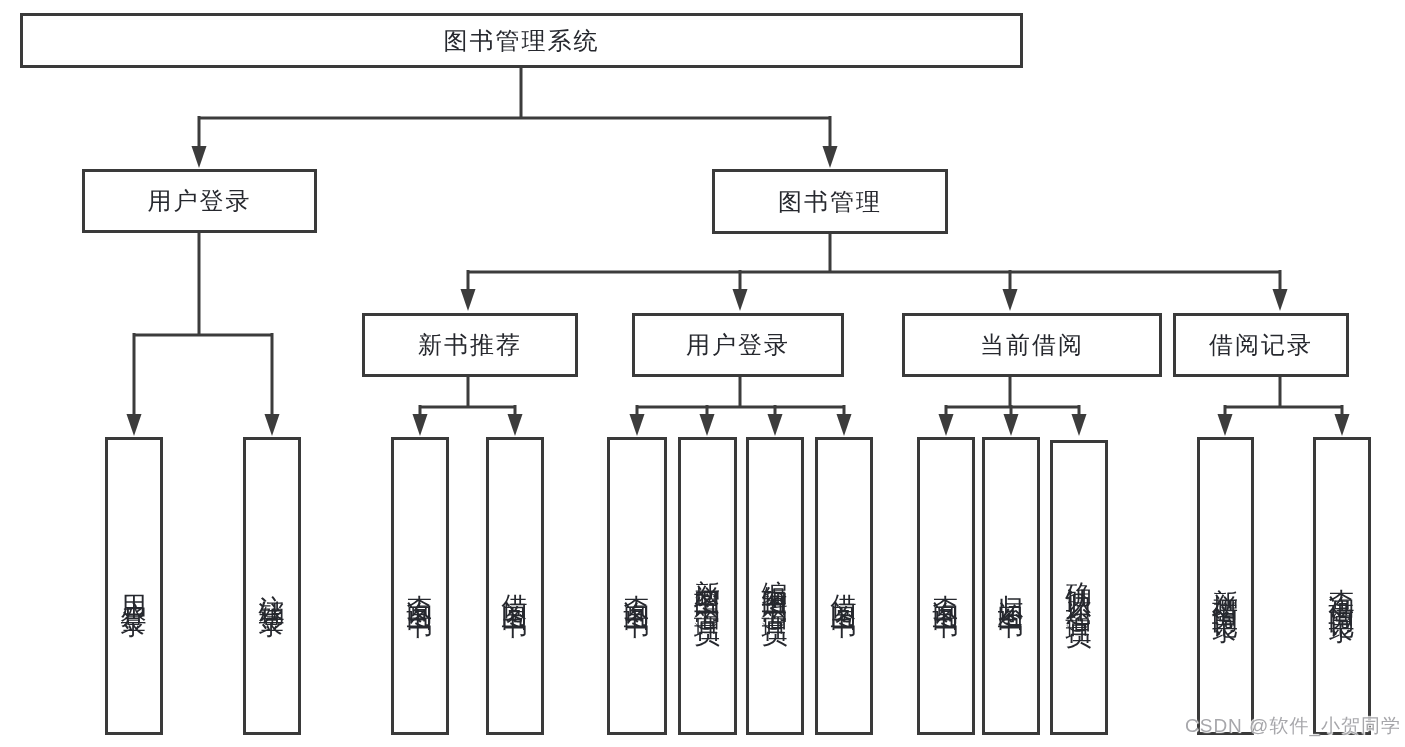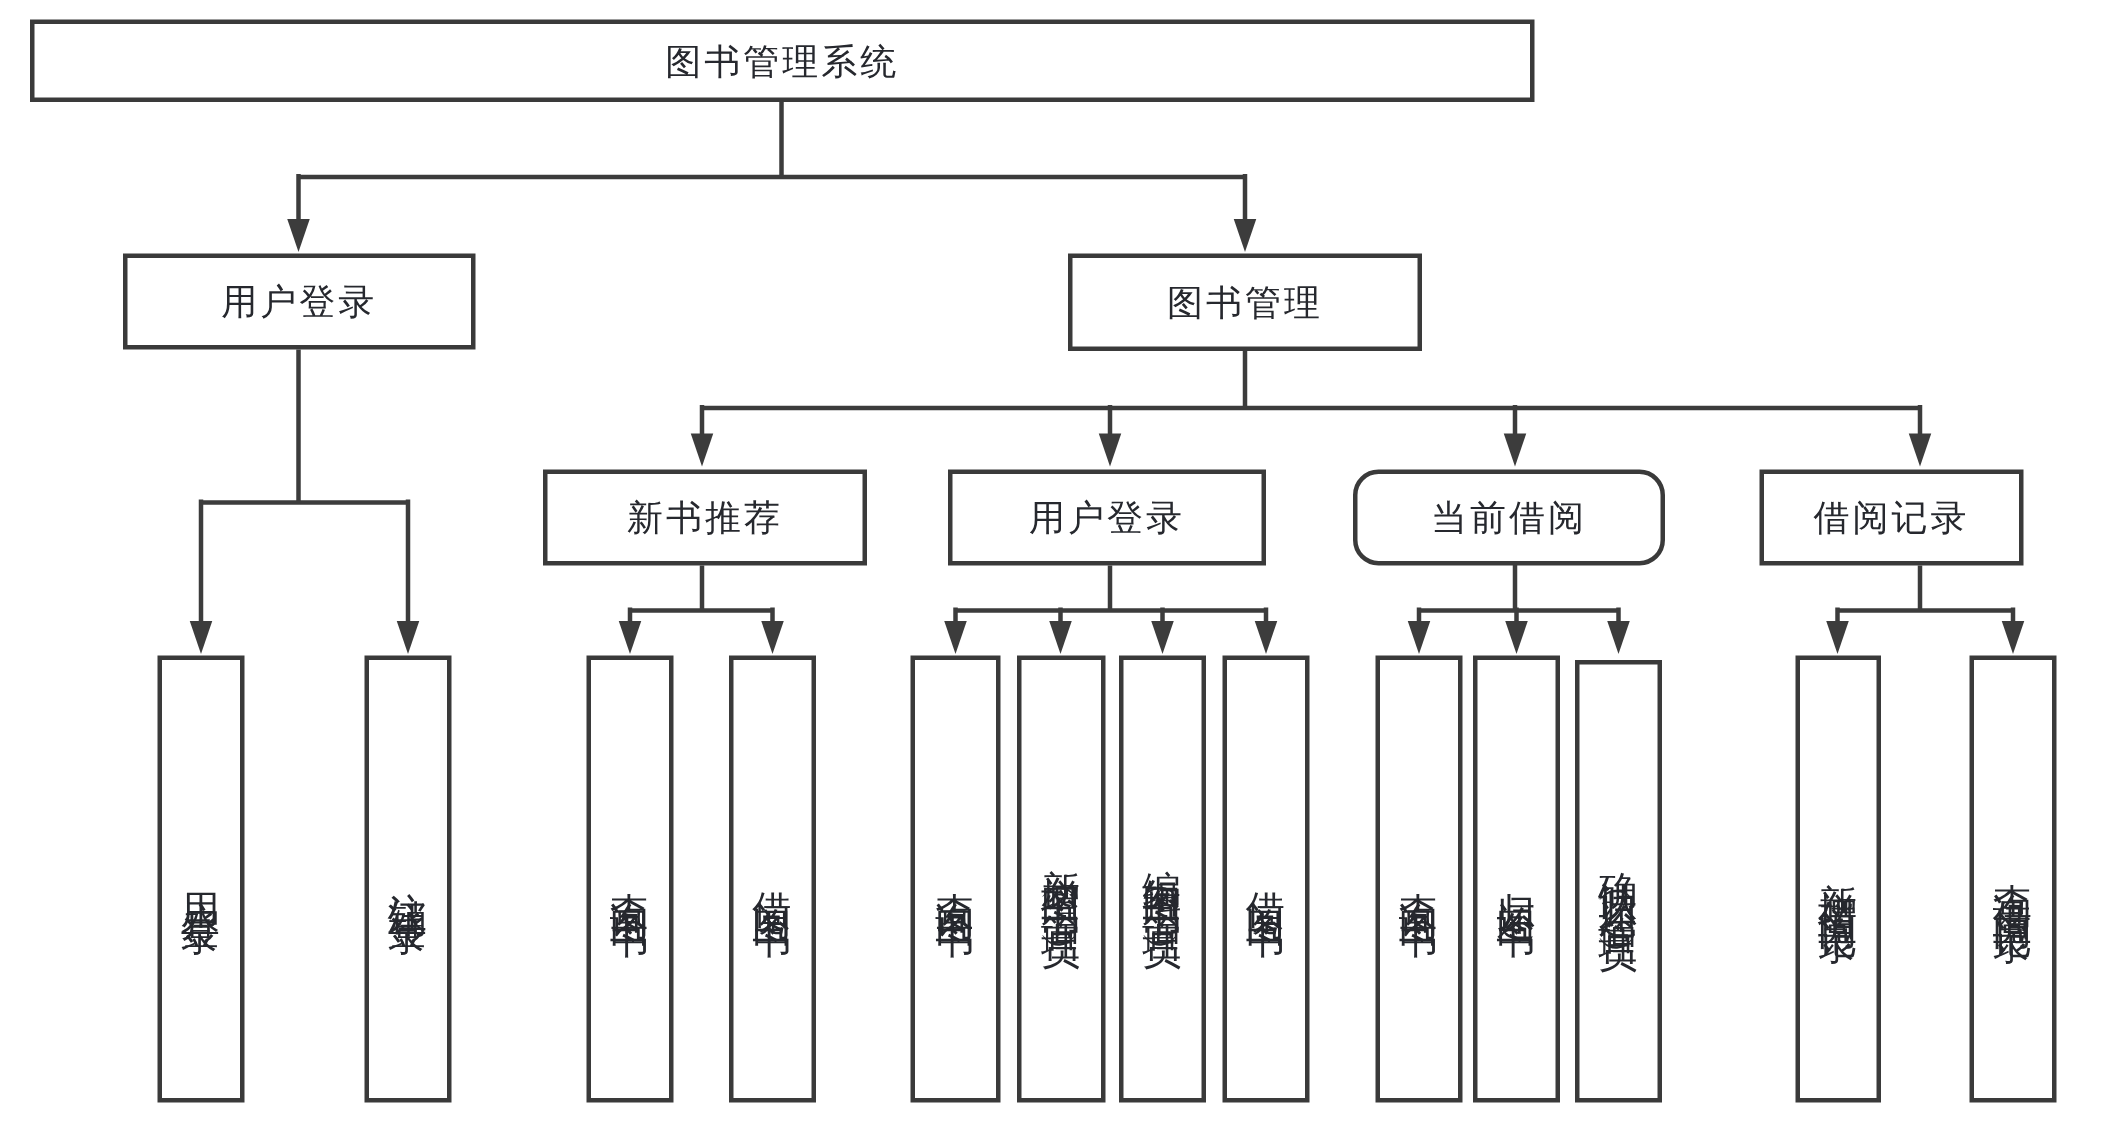--- a/index.html
+++ b/index.html
@@ -95,35 +95,36 @@
     </g>
   </svg>
 
   <div class="node hnode" style="left:20px; top:13px; width:1003px; height:55px;">图书管理系统</div>
 
   <div class="node hnode" style="left:82px; top:169px; width:235px; height:64px;">用户登录</div>
   <div class="node hnode" style="left:712px; top:169px; width:236px; height:65px;">图书管理</div>
 
   <div class="node hnode" style="left:362px; top:313px; width:216px; height:64px;">新书推荐</div>
   <div class="node hnode" style="left:632px; top:313px; width:212px; height:64px;">用户登录</div>
-  <div class="node hnode" style="left:902px; top:313px; width:208px; height:64px;border-radius:17px;">当前借阅</div>
+  <div class="node hnode" style="left:902px; top:313px; width:260px; height:64px;">当前借阅</div>
   <div class="node hnode" style="left:1173px; top:313px; width:176px; height:64px;">借阅记录</div>
 
   <div class="node vnode" style="left:105px; top:437px; width:58px; height:298px;">用户登录</div>
   <div class="node vnode" style="left:243px; top:437px; width:58px; height:298px;">注销登录</div>
 
   <div class="node vnode" style="left:391px; top:437px; width:58px; height:298px;">查询图书</div>
   <div class="node vnode" style="left:486px; top:437px; width:58px; height:298px;">借阅图书</div>
 
   <div class="node vnode" style="left:607px; top:437px; width:60px; height:298px;">查询图书</div>
   <div class="node vnode" style="left:678px; top:437px; width:59px; height:298px;">新增图书（管理员）</div>
   <div class="node vnode" style="left:746px; top:437px; width:58px; height:298px;">编辑图书（管理员）</div>
   <div class="node vnode" style="left:815px; top:437px; width:58px; height:298px;">借阅图书</div>
 
   <div class="node vnode" style="left:917px; top:437px; width:58px; height:298px;">查询图书</div>
   <div class="node vnode" style="left:982px; top:437px; width:58px; height:298px;">归还图书</div>
   <div class="node vnode" style="left:1050px; top:440px; width:58px; height:295px;">确认归还（管理员）</div>
 
   <div class="node vnode" style="left:1197px; top:437px; width:57px; height:298px;">新增借阅记录</div>
   <div class="node vnode" style="left:1313px; top:437px; width:58px; height:298px;">查询借阅记录</div>
 
+  <div class="watermark" style="left:1185px; top:713px;">CSDN @软件_小贺同学</div>
 
 </div>
 
 </body></html>

